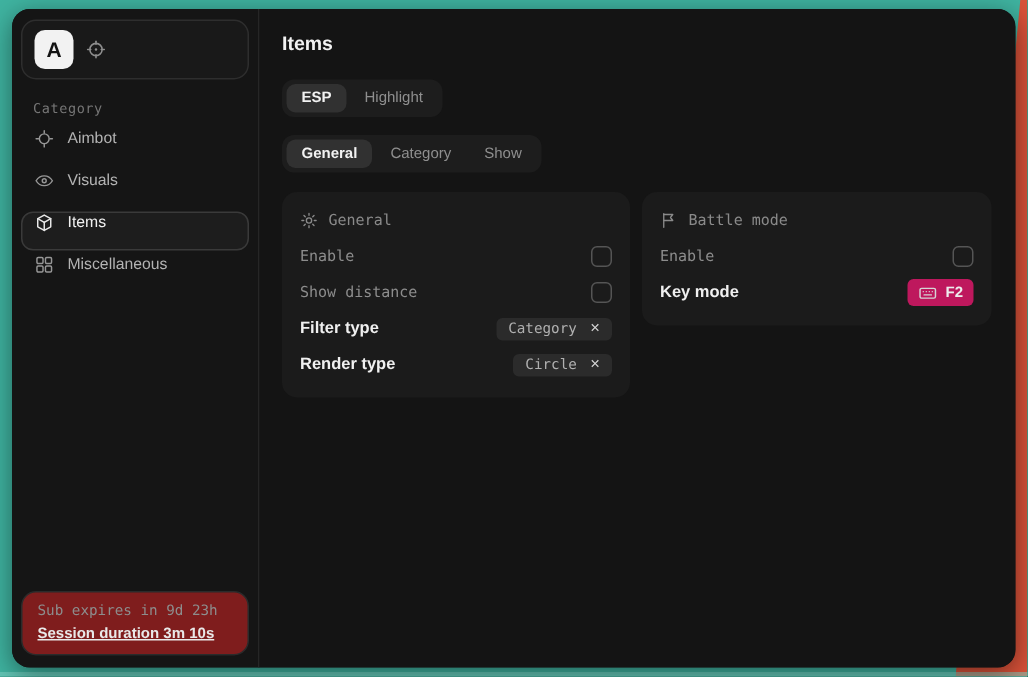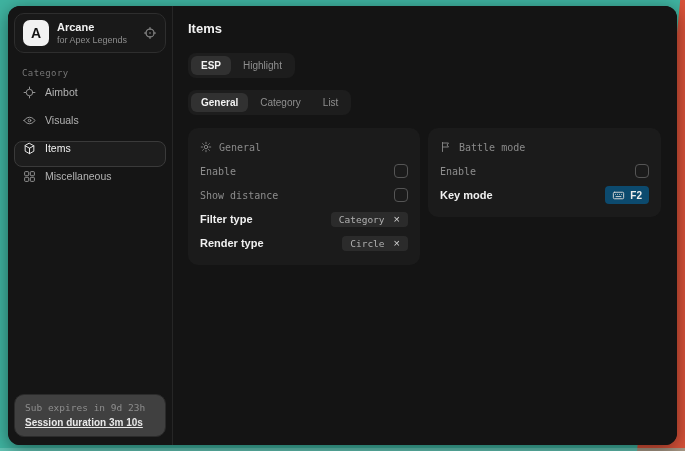--- a/index.html
+++ b/index.html
@@ -37,21 +37,21 @@
 
   .nav { display:flex; flex-direction:column; gap:2px; }
   .nav-item { display:flex; align-items:flex-start; gap:9px; height:26px;
     padding:0 8px; border:1px solid transparent; border-radius:8px;
     color:#b3b3b3; font-size:10.5px; cursor:default; }
   .nav-item .nav-icon { display:flex; color:#969696; }
   .nav-item.selected { background:#1d1d1d; border-color:#3a3a3a; color:#f0f0f0; }
   .nav-item.selected .nav-icon { color:#e8e8e8; }
 
   .sidebar-footer { margin-top:auto; border:1px solid #2b2b2b; border-radius:10px;
-    padding:7px 10px 8px 10px; background:#404040; }
+    padding:7px 10px 8px 10px; background:#7f1d1d; }
   .footer-line1 { color:#8d8d8d; font-size:9.5px; }
   .footer-line2 { color:#e9e9e9; font-size:10px; margin-top:4px; font-weight:600;text-decoration:underline; }
 
   
   .main { flex:1; padding:15px 16px 12px 15px; background:#141414; }
   .page-title { color:#f2f2f2; font-size:13px; font-weight:bold; margin-bottom:17px; }
 
   .tab-group { display:inline-flex; background:#1d1d1d; border-radius:8px;
     padding:3px; gap:2px; }
   .tab { padding:4px 10px; border-radius:6px; font-size:10px; color:#8f8f8f;
@@ -73,21 +73,21 @@
   .row-label-bright { color:#f0f0f0; font-size:11px; font-weight:600; }
 
   .checkbox { width:14px; height:14px; border:1.5px solid #555; border-radius:4px;
     background:transparent; cursor:pointer; }
 
   .tag { display:inline-flex; align-items:center; gap:9px; background:#2b2b2b;
     border-radius:4px; padding:2px 8px; cursor:pointer; }
   .tag-text { color:#b0b0b0; font-size:9.5px; }
   .tag-close { color:#d4d4d4; font-size:11px; line-height:1; cursor:pointer; }
 
-  .keybadge { display:inline-flex; align-items:center; gap:5px; background:#0c4a6e;
+  .keybadge { display:inline-flex; align-items:center; gap:5px; background:#be185d;
     border-radius:4px; padding:2.5px 7px; cursor:pointer; }
   .keybadge-icon { display:flex; color:#d5d5d5; }
   .keybadge-text { color:#ededed; font-size:10px; font-weight:600; }
 
   svg { display:block; }
 </style>
 </head>
 <body>
 
 <div class="backdrop">
@@ -95,24 +95,20 @@
   <div class="backdrop-bottomline"></div>
 </div>
 
 <div class="window">
 
   <div class="sidebar">
 
     <div class="brand-card">
       <div class="logo">
         <span>A</span>
-      </div>
-      <div class="brand-text">
-        <div class="brand-name">Arcane</div>
-        <div class="brand-sub">for Apex Legends</div>
       </div>
       <div class="brand-target">
         <svg width="14" height="14" viewBox="0 0 24 24" fill="none" stroke="currentColor" stroke-width="1.8" stroke-linecap="round">
           <circle cx="12" cy="12" r="7"></circle>
           <circle cx="12" cy="12" r="1.4" fill="currentColor" stroke="none"></circle>
           <line x1="12" y1="2.5" x2="12" y2="6"></line>
             <line x1="12" y1="18" x2="12" y2="21.5"></line>
           <line x1="2.5" y1="12" x2="6" y2="12"></line>
             <line x1="18" y1="12" x2="21.5" y2="12"></line>
         </svg>
@@ -187,21 +183,21 @@
       <div class="tab-group">
         <div class="tab selected">ESP</div>
         <div class="tab">Highlight</div>
       </div>
     </div>
 
     <div class="tab-row second">
       <div class="tab-group">
         <div class="tab selected">General</div>
         <div class="tab">Category</div>
-        <div class="tab">List</div>
+        <div class="tab">Show</div>
       </div>
     </div>
 
     <div class="panels">
 
       <div class="panel general">
         <div class="panel-header mono">
           <span class="panel-icon">
             <svg width="12" height="12" viewBox="0 0 24 24" fill="none" stroke="currentColor" stroke-width="1.8" stroke-linecap="round">
               <circle cx="12" cy="12" r="3.5"></circle>

